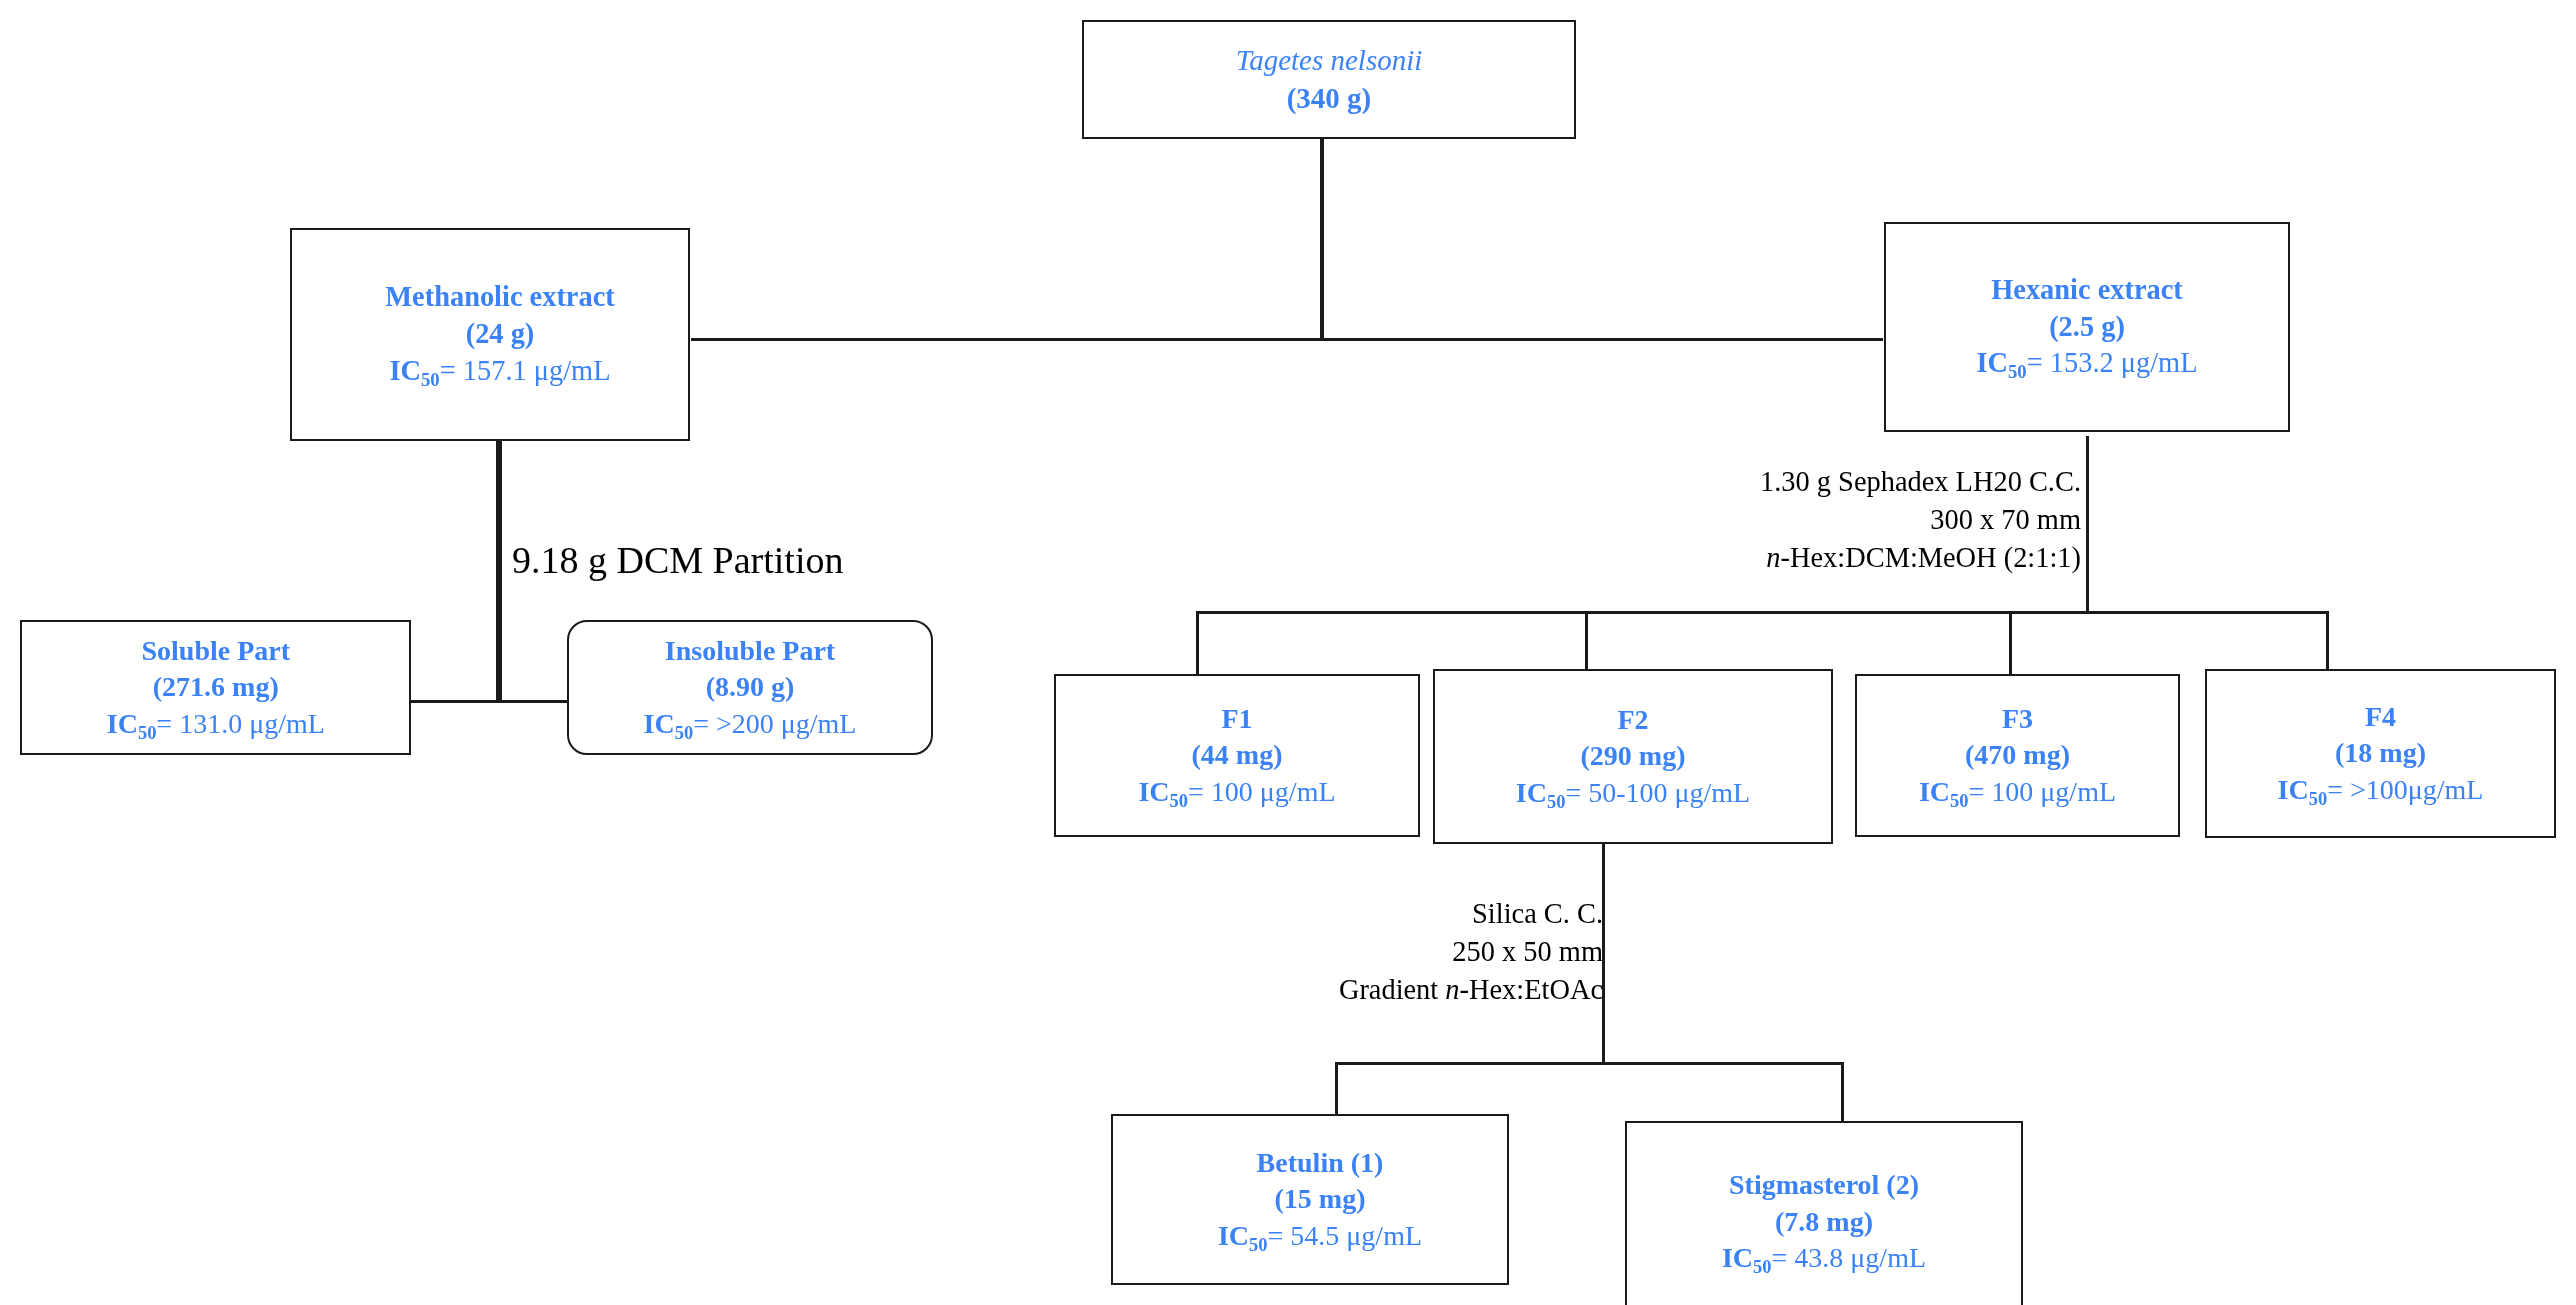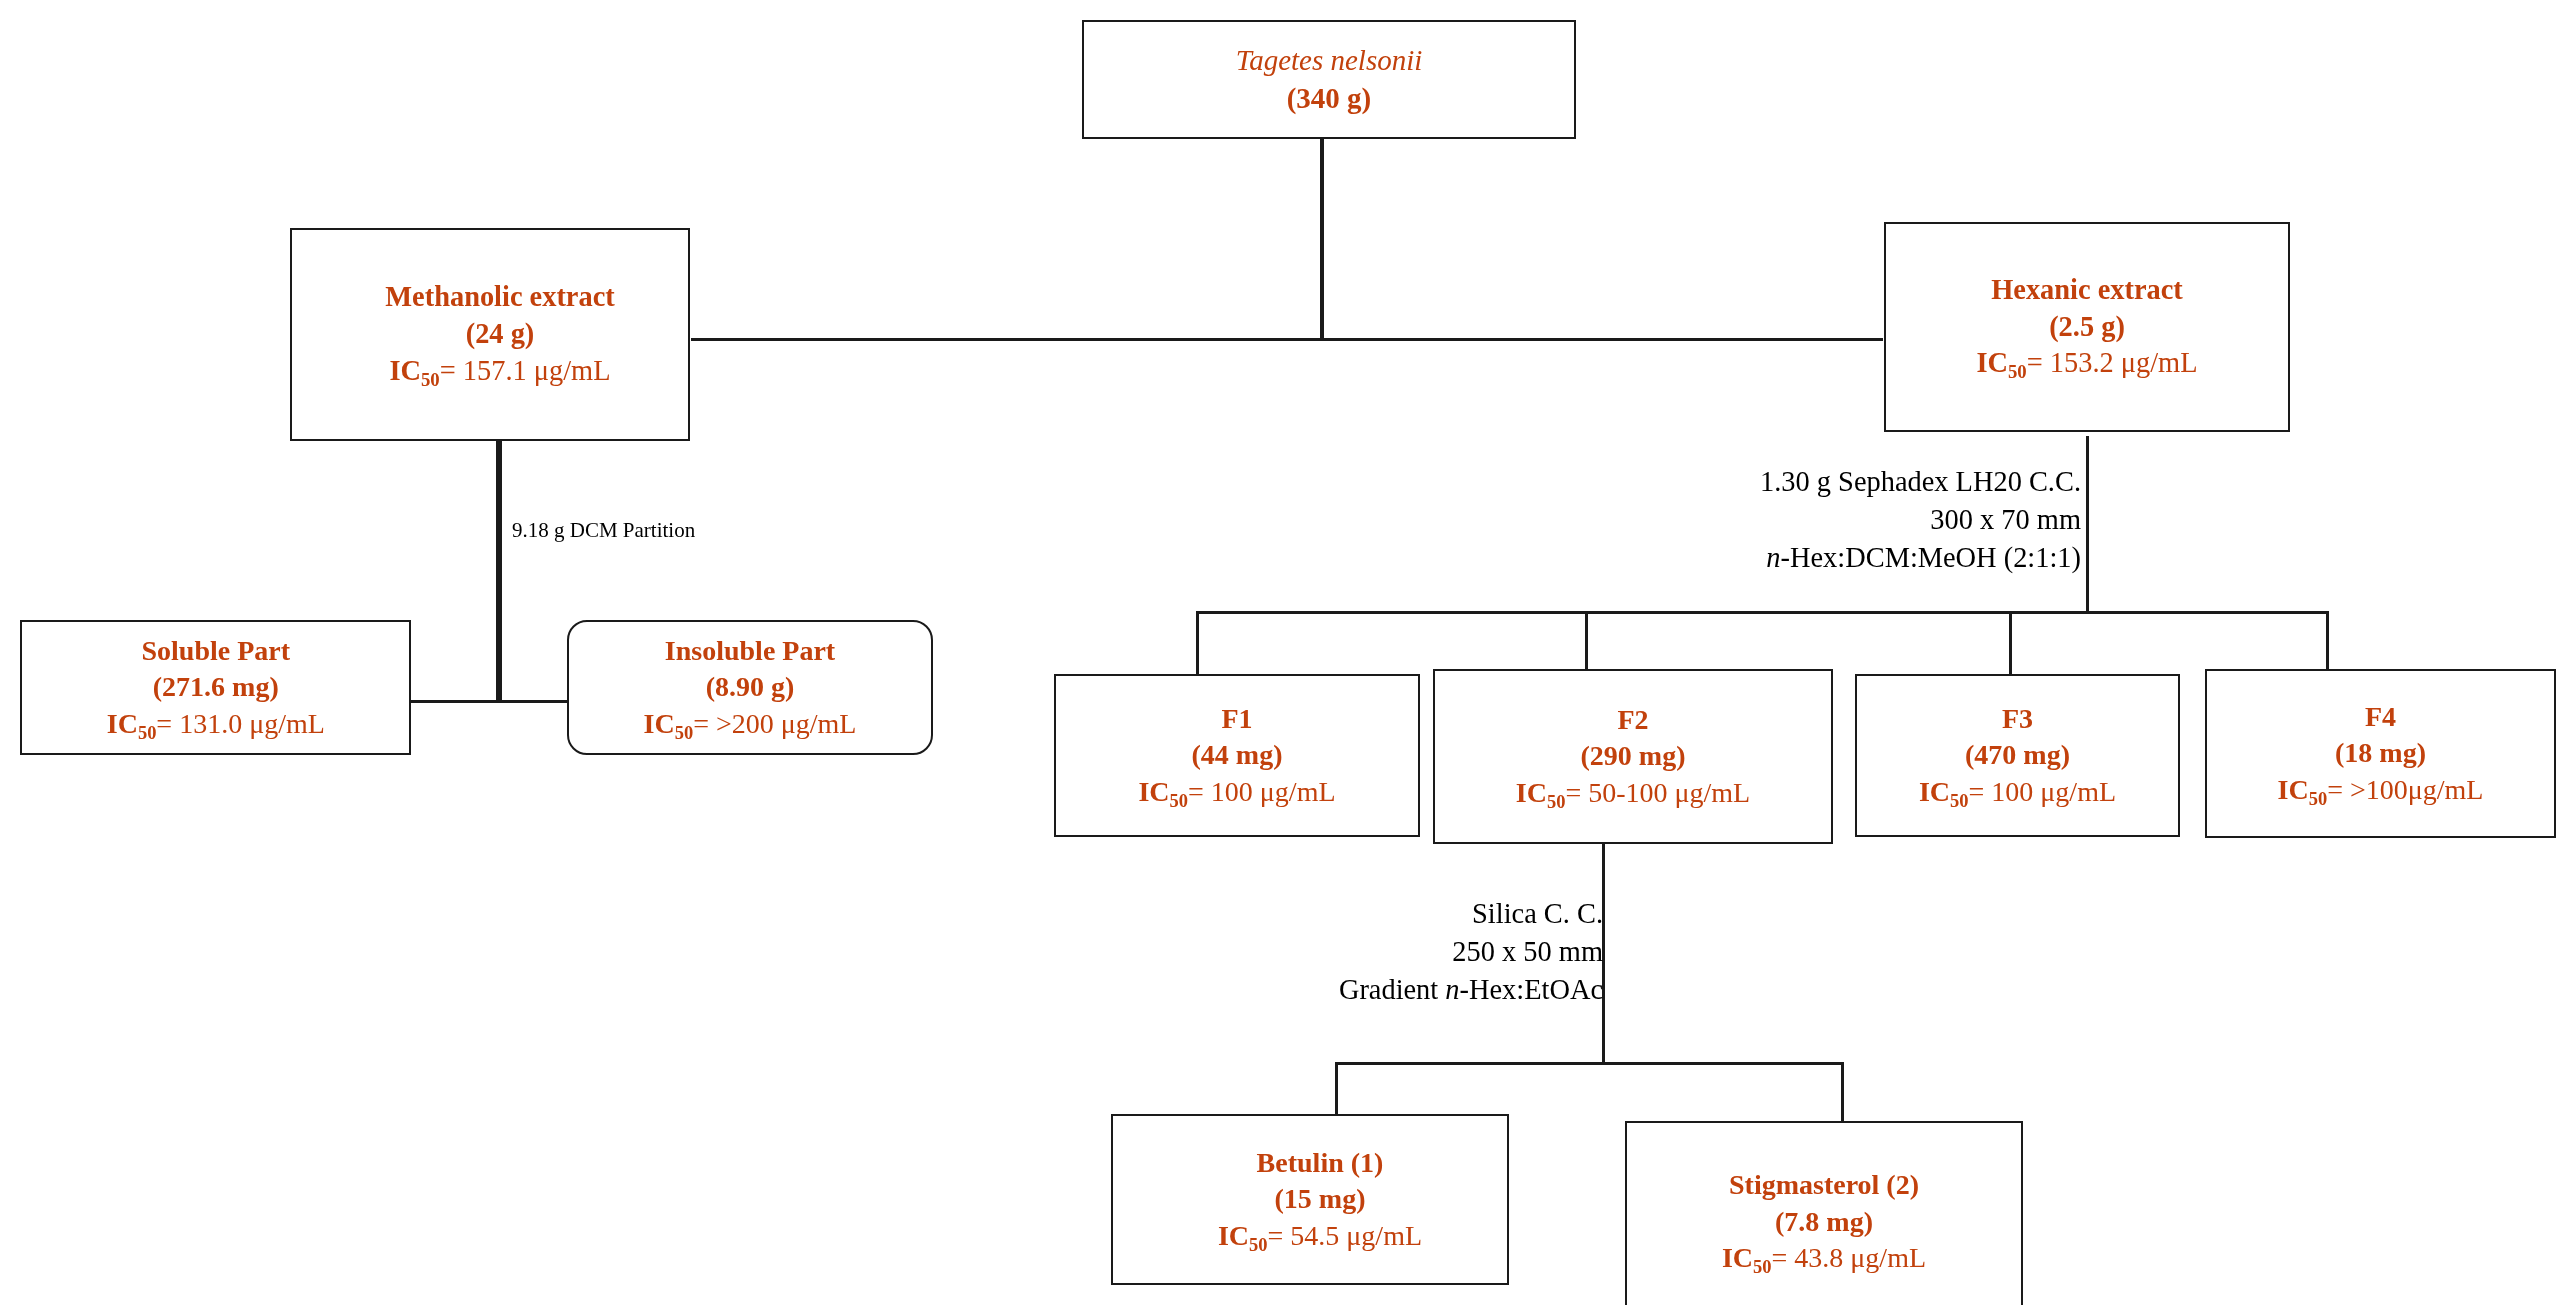--- a/index.html
+++ b/index.html
@@ -20,21 +20,21 @@
   .node {
     position: absolute;
     box-sizing: border-box;
     border: 2.7px solid #1a1a1a;
     background: #ffffff;
     display: flex;
     flex-direction: column;
     align-items: center;
     justify-content: center;
     text-align: center;
-    color: #c2410c;
+    color: #3b82f6;
     z-index: 5;
   }
   .node .line {
     display: block;
     white-space: nowrap;
     line-height: 1.30;
   }
   .node .bold {
     font-weight: bold;
   }
@@ -113,21 +113,21 @@
     <span class="line bold">(24 g)</span>
     <span class="line"><b><span>IC</span><sub>50</sub></b><span>= 157.1 μg/mL</span></span>
   </div>
 
   <div class="node" style="left:1884px; top:222px; width:406px; height:210px; font-size:28.4px;">
     <span class="line bold">Hexanic extract</span>
     <span class="line bold">(2.5 g)</span>
     <span class="line"><b><span>IC</span><sub>50</sub></b><span>= 153.2 μg/mL</span></span>
   </div>
 
-  <div class="proc-label" style="left:512px; top:516px; font-size:21px; text-align:left;">
+  <div class="proc-label" style="left:512px; top:535px; font-size:38px; text-align:left;">
     <span class="line">9.18 g  DCM Partition</span>
   </div>
 
   <div class="node" style="left:20.3px; top:620px; width:391px; height:135px; font-size:28px;">
     <span class="line bold">Soluble Part</span>
     <span class="line bold">(271.6 mg)</span>
     <span class="line"><b><span>IC</span><sub>50</sub></b><span>= 131.0 μg/mL</span></span>
   </div>
 
   <div class="node" style="left:567px; top:620px; width:366px; height:135px; font-size:28px;border-radius:20px;">

